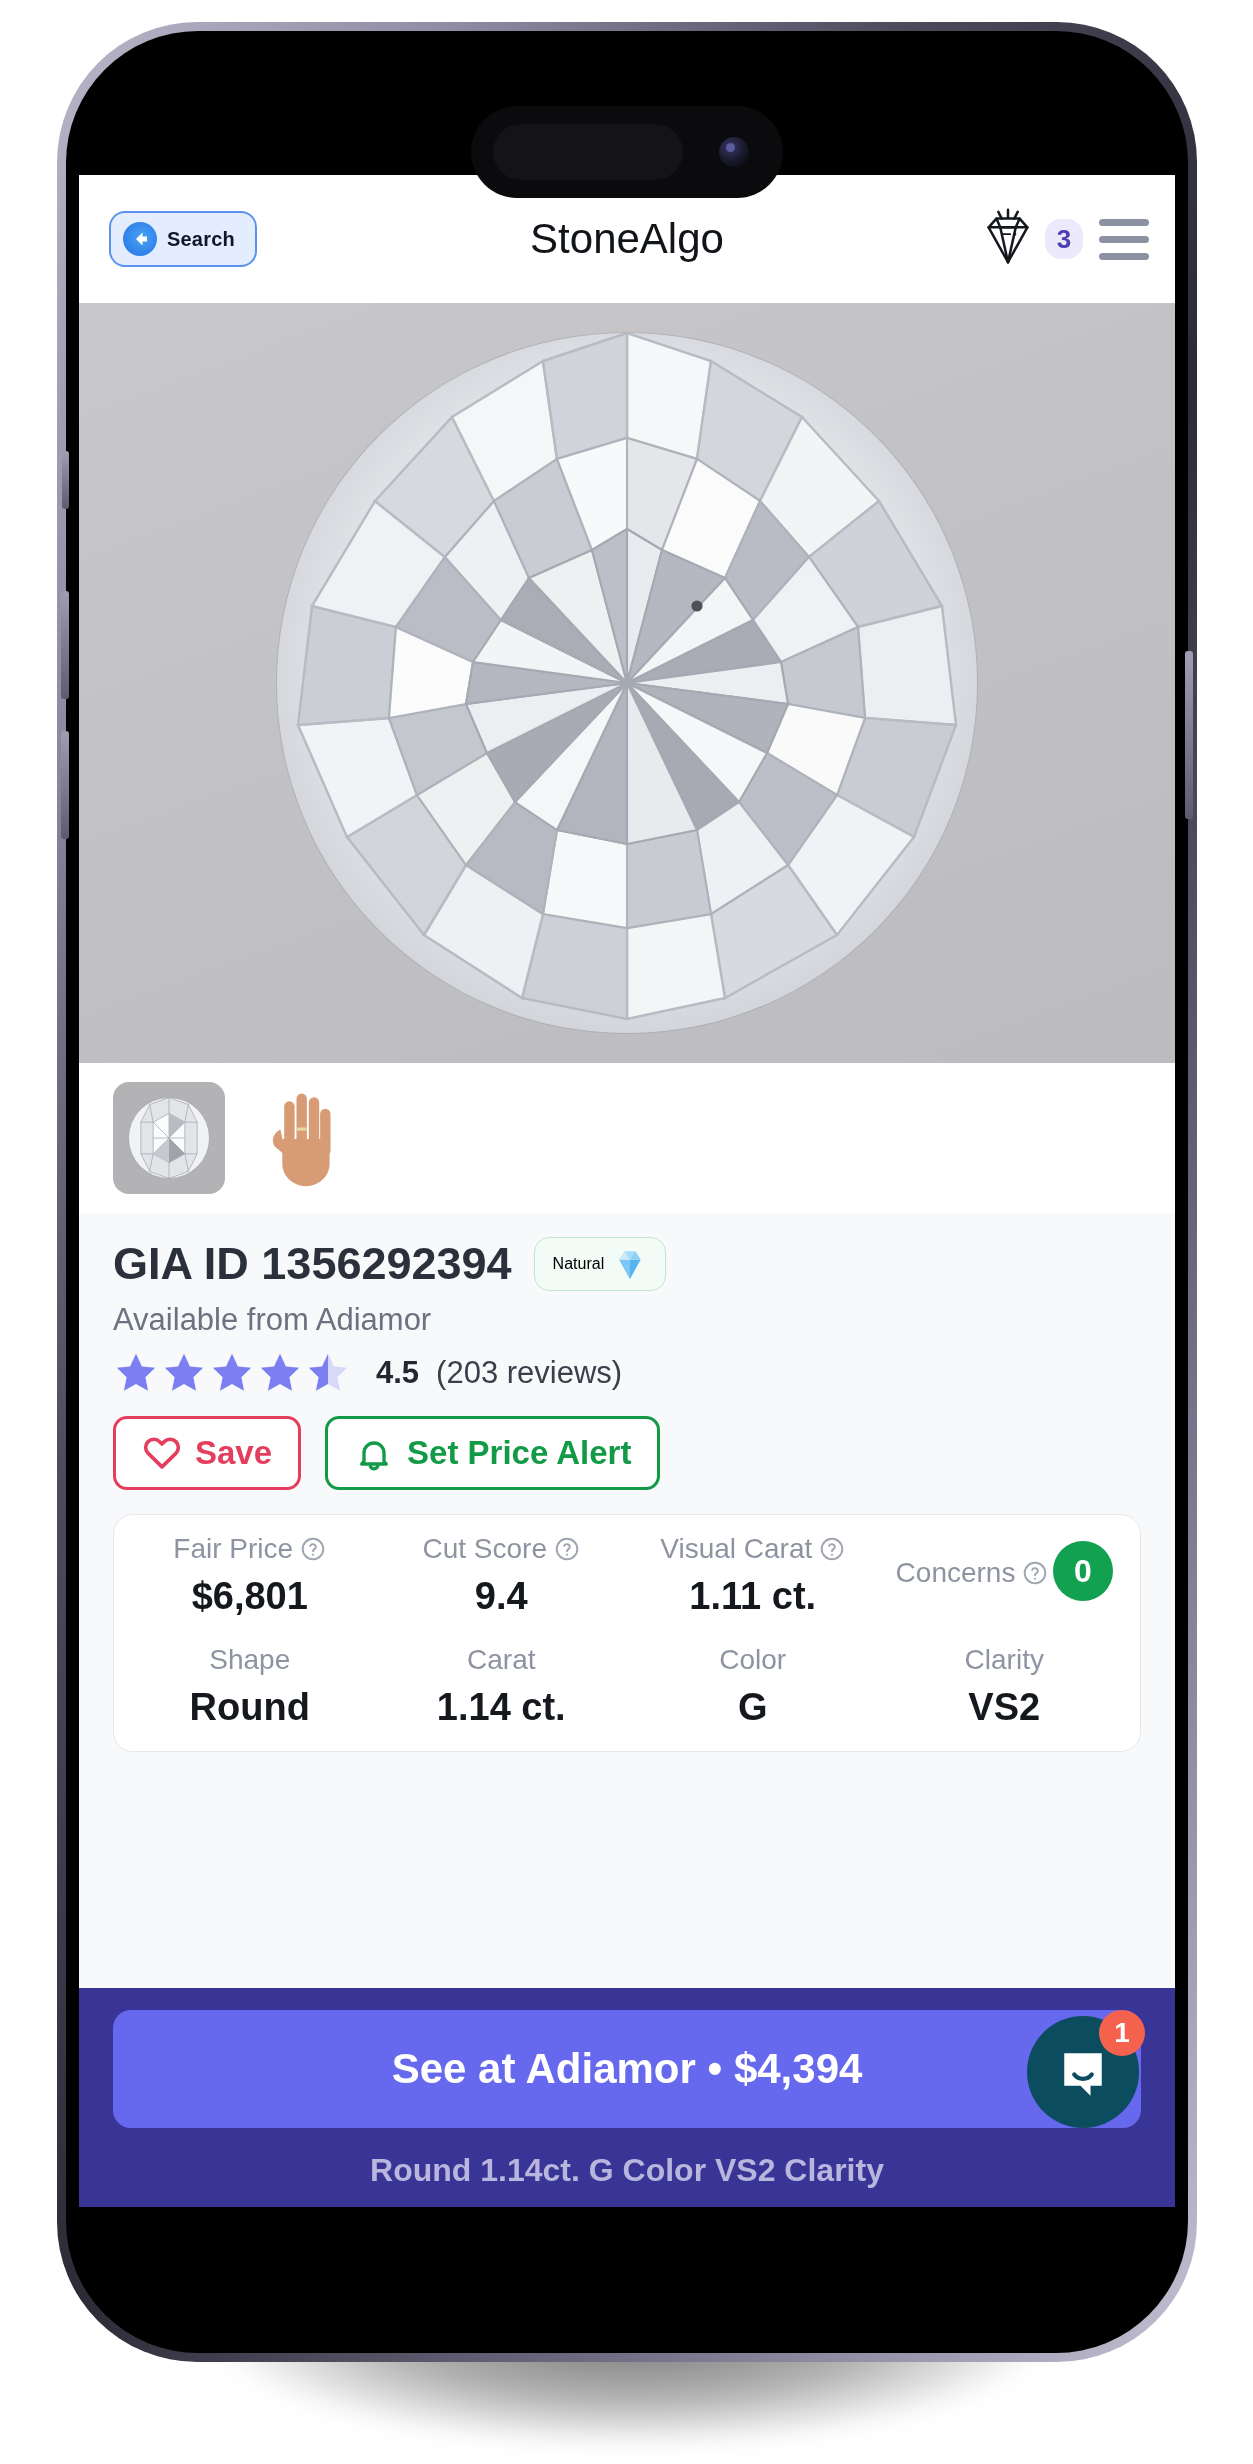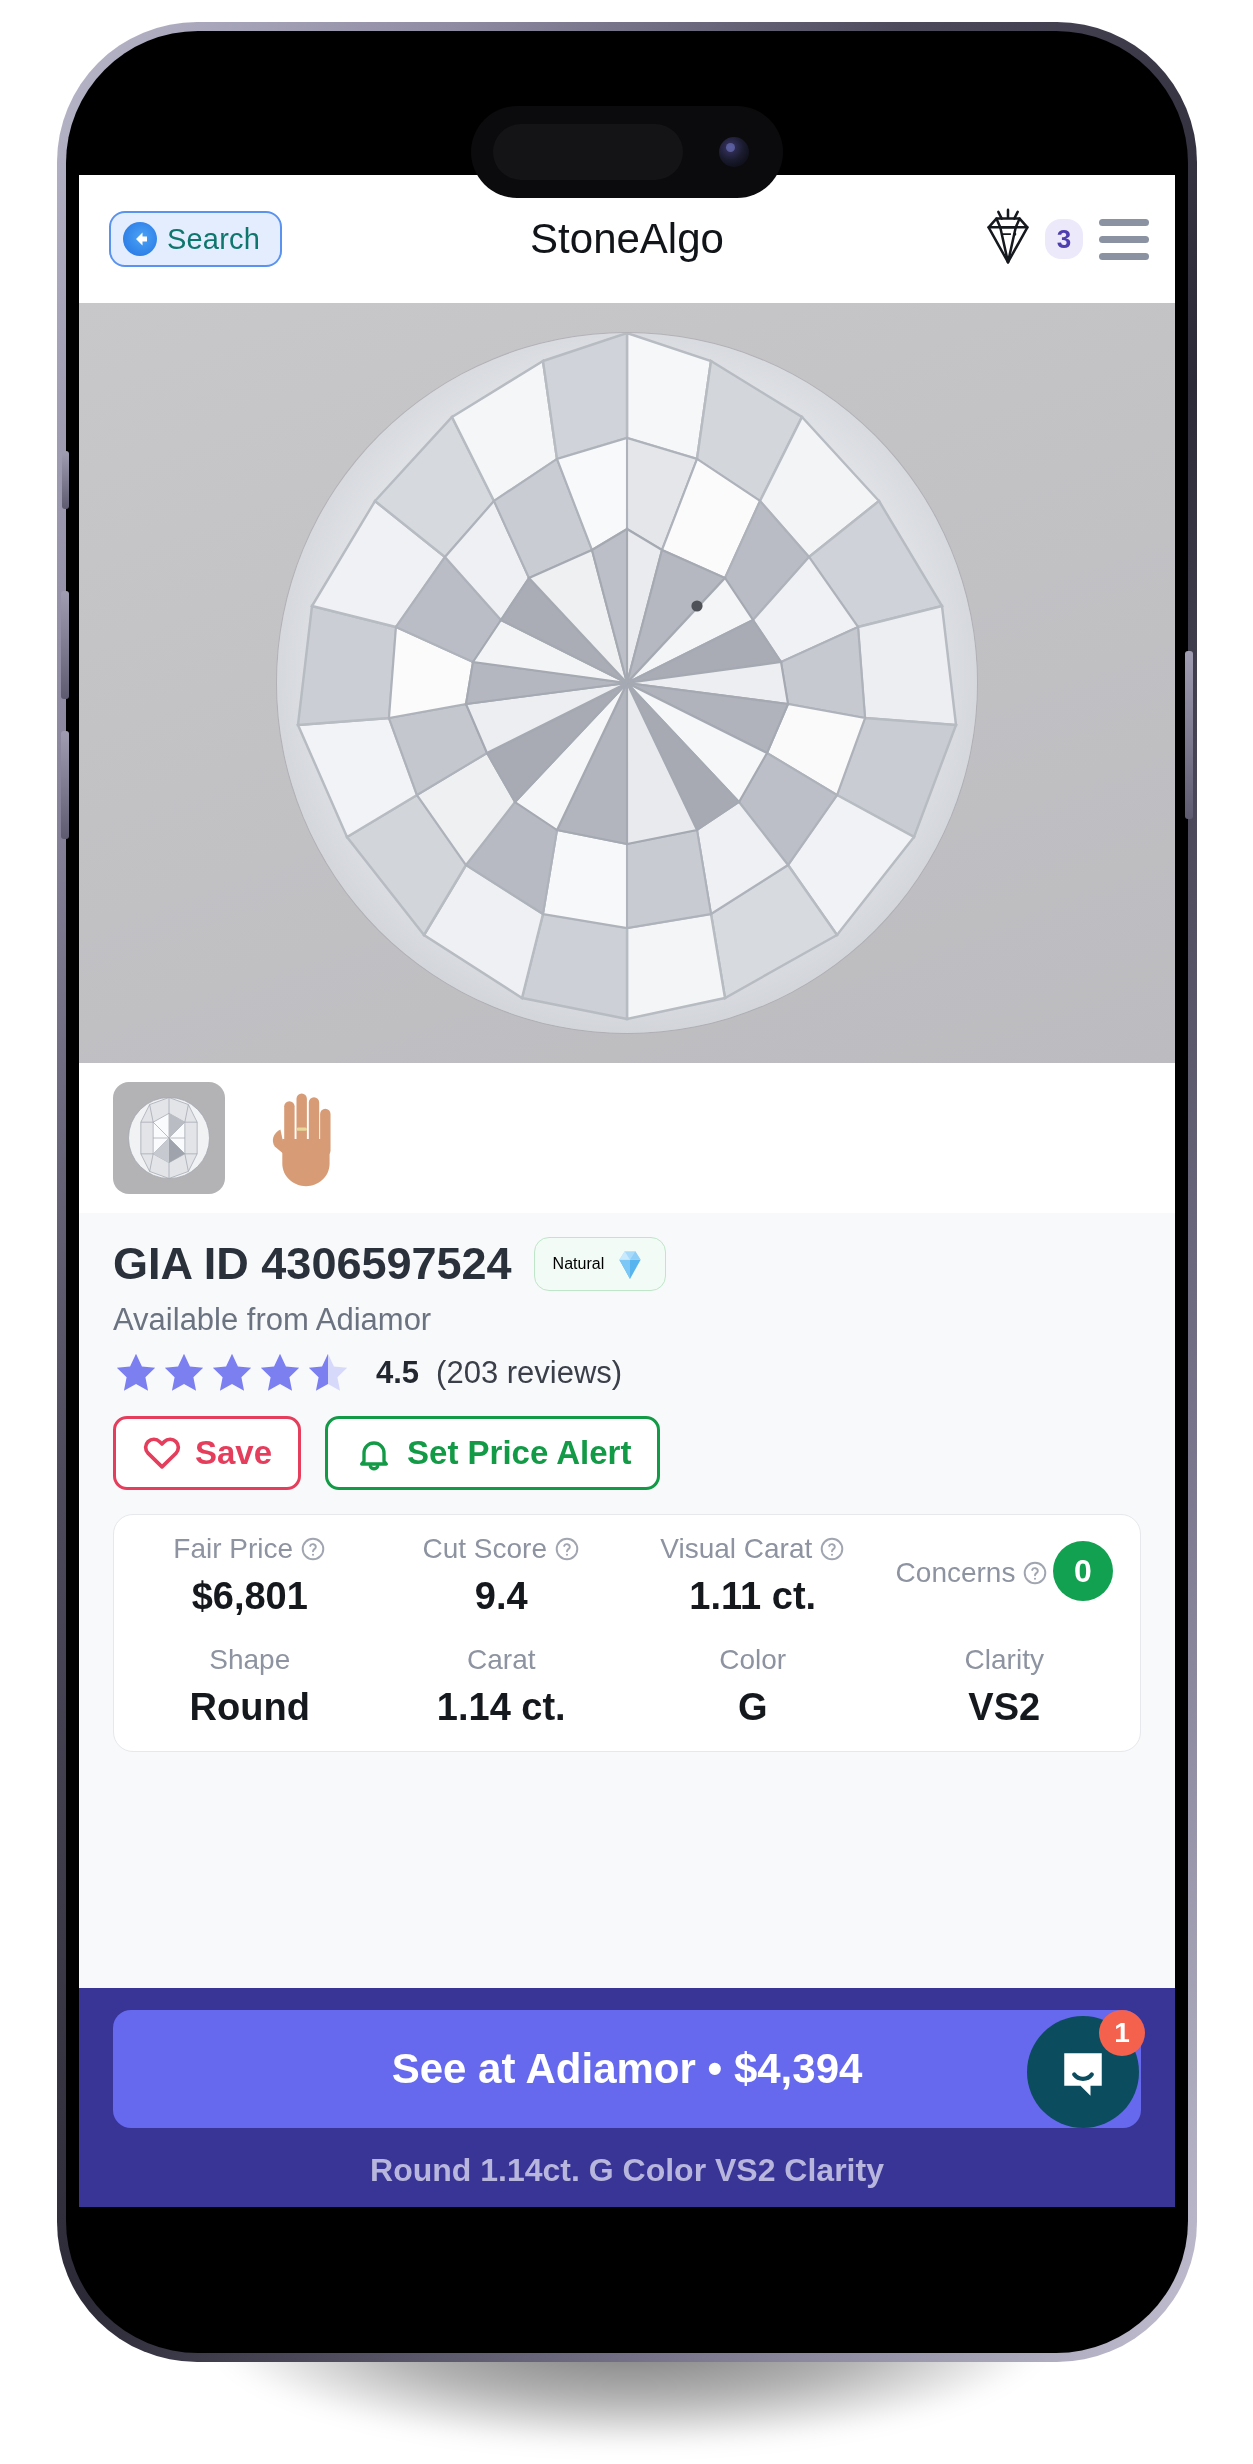--- a/index.html
+++ b/index.html
@@ -102,21 +102,21 @@
     border-radius:16px;padding:9px 20px 9px 12px;
     cursor:pointer;
   }
   #back-arrow-icon{
     width:34px;height:34px;border-radius:50%;
     background:radial-gradient(circle at 55% 45%, #4aa3f5 0%, #2f80e8 70%, #2b6fd6 100%);
     display:flex;align-items:center;justify-content:center;flex:0 0 auto;
   }
   #back-arrow-icon svg{display:block;}
   #search-back-label{
-    color:#0f766e;font-size:29px;font-weight:normal;letter-spacing:.2px;
+    color:#0f172a;font-size:20px;font-weight:bold;letter-spacing:.2px;
   }
   #app-title{
     position:absolute;left:50%;transform:translateX(-50%);
     font-size:42px;color:#111418;font-weight:normal;white-space:nowrap;
   }
   #header-right{
     margin-left:auto;display:flex;align-items:center;gap:16px;
   }
   #saved-diamonds-btn{display:flex;align-items:center;gap:6px;cursor:pointer;}
   #diamond-count-badge{
@@ -421,21 +421,21 @@
                 <path d="M26 56 h50 v26 c0 14 -12 24 -25 24 s-25 -10 -25 -24 z"></path>
               </g>
               <rect x="41" y="44" width="11" height="3.4" rx="1.6" fill="#e8d79a"></rect>
             </svg>
           </div>
         </div>
 
         <div id="detail-body">
 
           <div id="title-row">
-            <div id="gia-id-title">GIA ID 4306597524</div>
+            <div id="gia-id-title">GIA ID 1356292394</div>
             <div id="natural-badge">
               <span>Natural</span>
               <span>
                 <svg width="34" height="34" viewBox="0 0 32 32">
                   <polygon points="6,12 16,30 26,12" fill="#57b4ef"></polygon>
                   <polygon points="6,12 16,30 16,12" fill="#7cc7f5"></polygon>
                   <polygon points="6,12 11,4 21,4 26,12" fill="#a8dbfa"></polygon>
                   <polygon points="11,4 16,12 6,12" fill="#c9e9fd"></polygon>
                   <polygon points="21,4 26,12 16,12" fill="#8ecef7"></polygon>
                 </svg>

